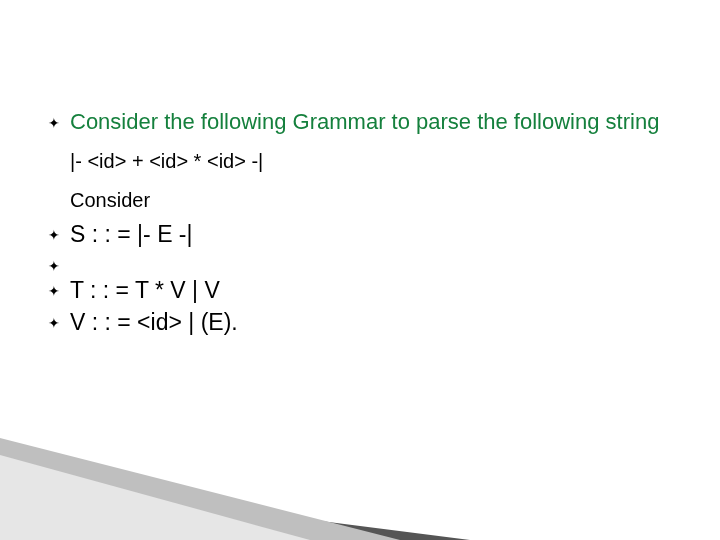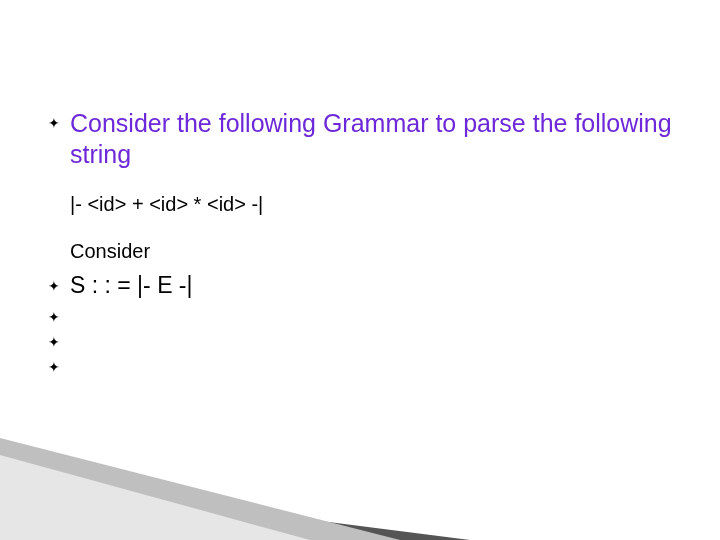--- a/index.html
+++ b/index.html
@@ -30,30 +30,30 @@
   .bullet {
     width: 22px;
     flex: 0 0 22px;
     font-size: 14px;
     line-height: 1;
     color: #000;
     padding-top: 8px;
     text-align: left;
   }
   .lead {
-    font-size: 25px;
+    font-size: 22px;
     line-height: 1.25;
-    color: #6d28d9;
+    color: #15803d;
   }
   .sub {
     font-size: 20px;
     line-height: 1.35;
     color: #000;
     margin-left: 22px;
-    margin-top: 20px;
+    margin-top: 12px;
   }
   .rules {
     margin-top: 6px;
   }
   .rule-row {
     display: flex;
     align-items: flex-start;
     margin-top: 2px;
   }
   .rule-bullet {
@@ -92,23 +92,25 @@
     <div class="rules">
       <div class="rule-row">
         <div class="rule-bullet">✦</div>
         <div class="rule-text"> S : : = |- E -|</div>
       </div>
       <div class="rule-row">
         <div class="rule-bullet">✦</div>
       </div>
       <div class="rule-row">
         <div class="rule-bullet">✦</div>
+        <div class="rule-text">T : : = T * V | V</div>
       </div>
       <div class="rule-row">
         <div class="rule-bullet">✦</div>
+        <div class="rule-text">V : : = &lt;id&gt; | (E).</div>
       </div>
     </div>
 
   </div>
 
   <svg class="wedge" width="720" height="120" viewBox="0 0 720 120">
     <polygon points="0,120 0,60 470,120" fill="#555555"></polygon>
     <polygon points="0,120 0,18 400,120" fill="#bfbfbf"></polygon>
     <polygon points="0,120 0,35 310,120" fill="#e6e6e6"></polygon>
   </svg>

